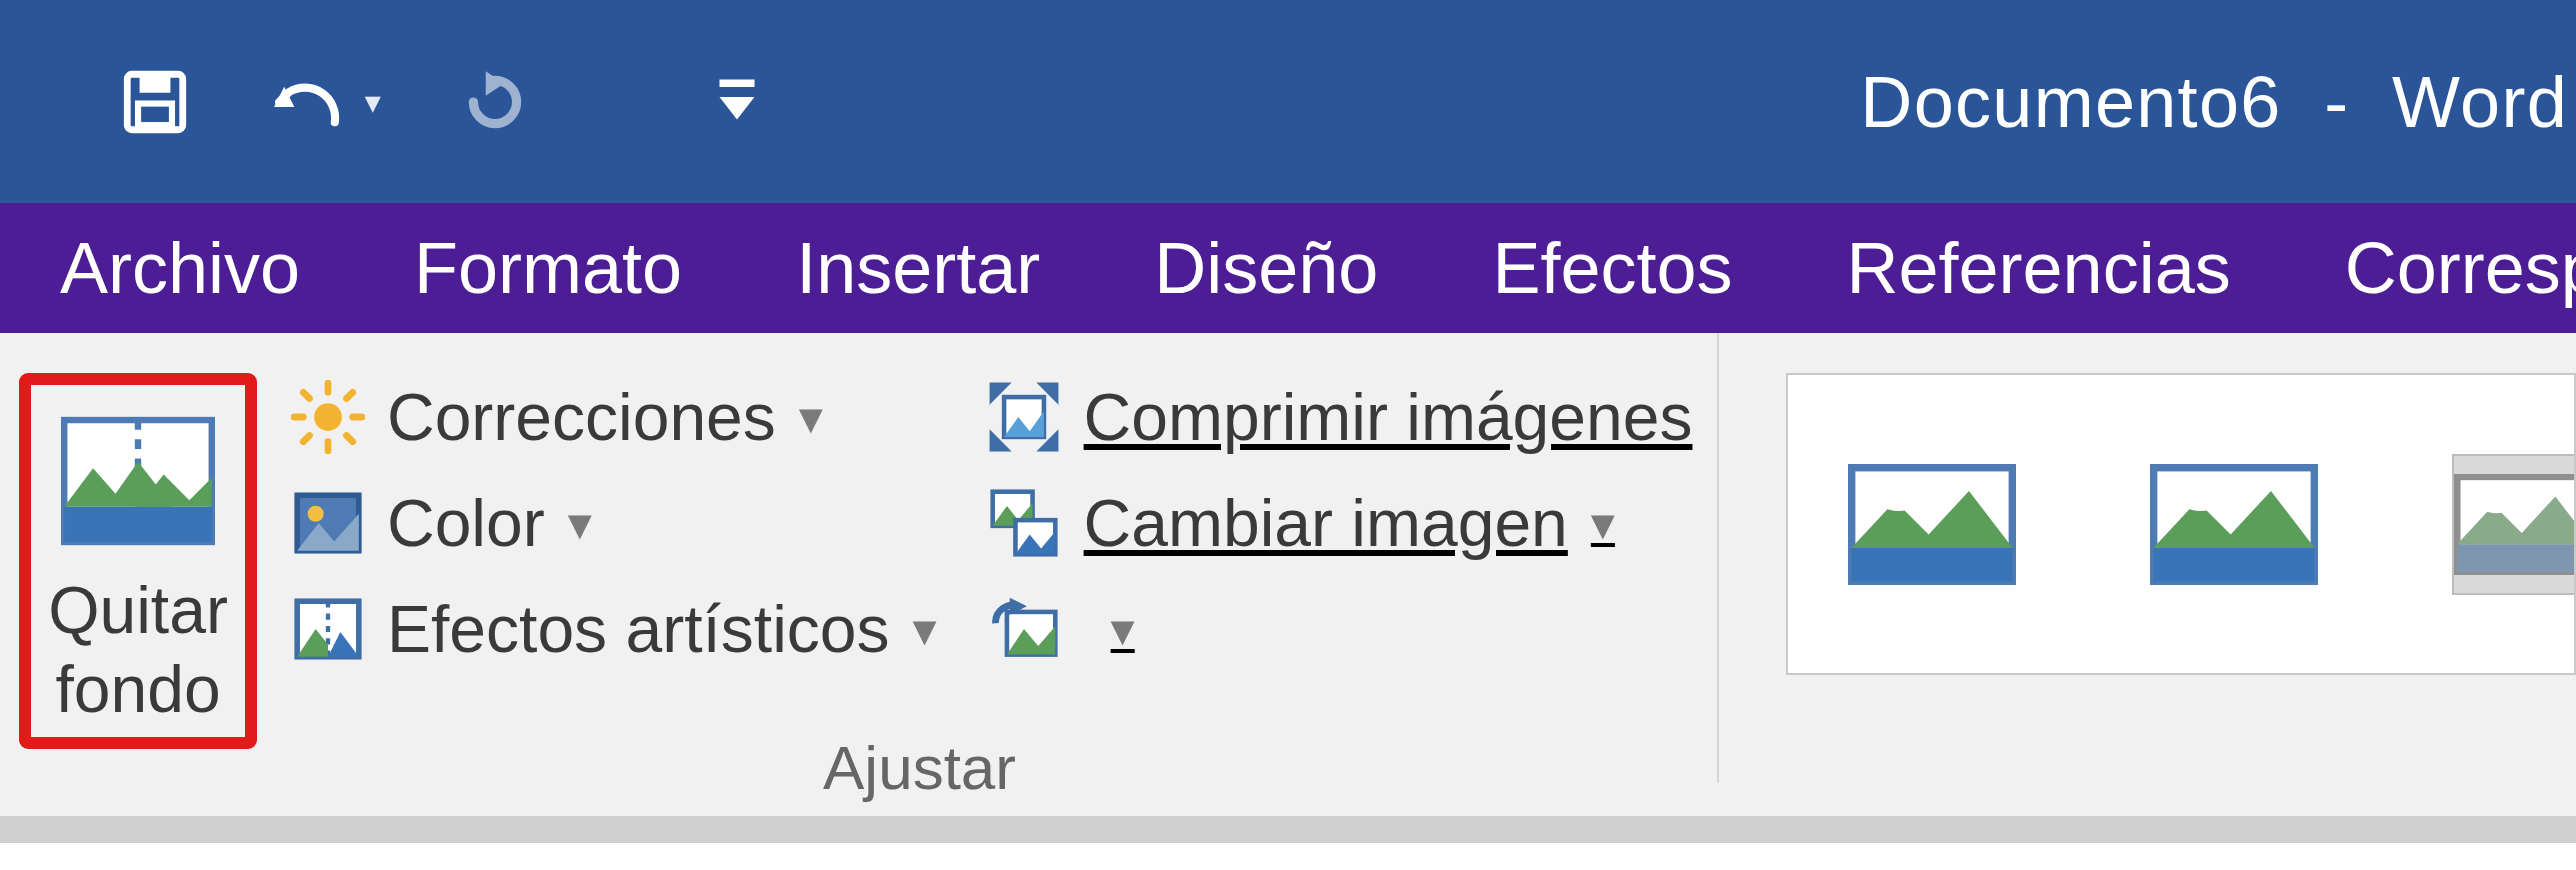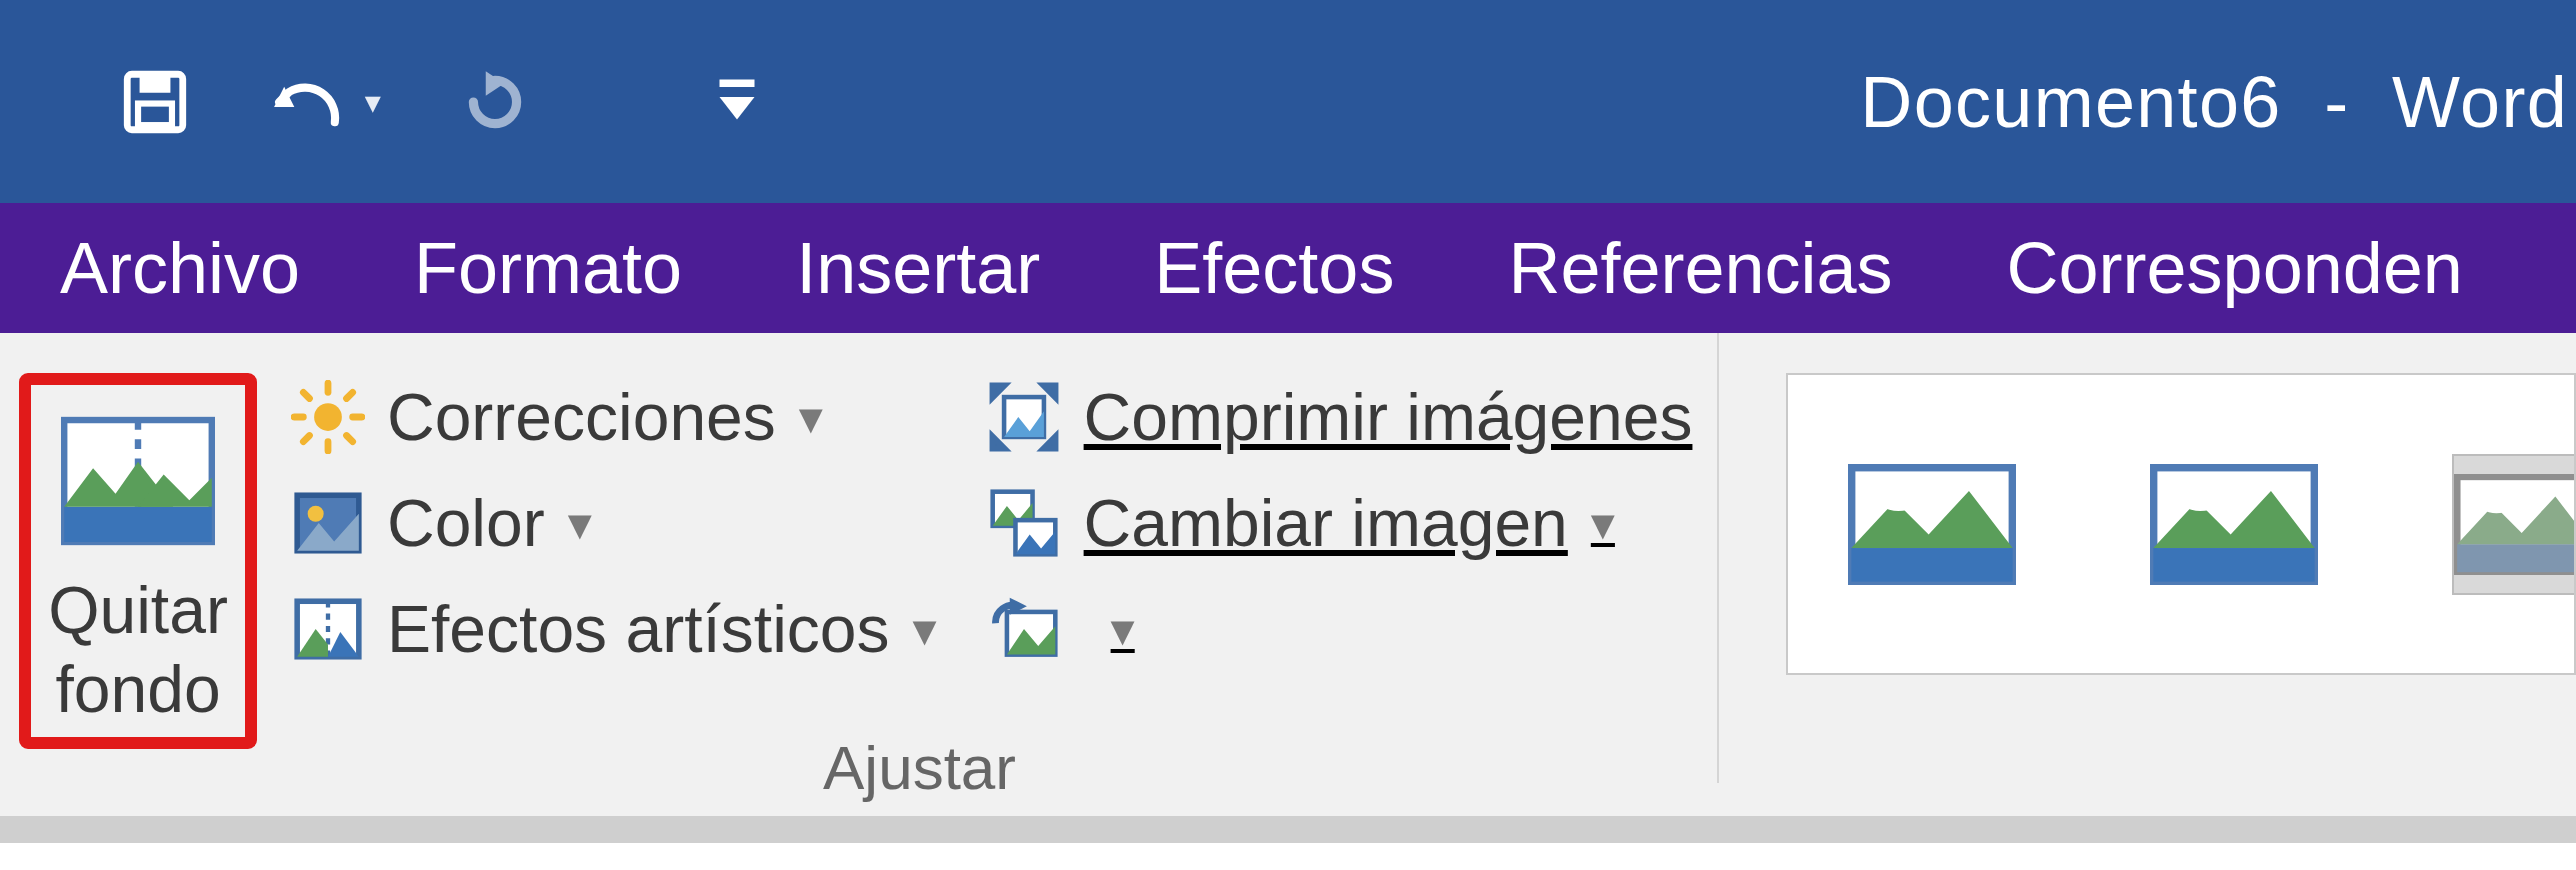--- a/index.html
+++ b/index.html
@@ -177,20 +177,21 @@
     <span>Documento6</span>
     &nbsp;<span>-</span>&nbsp;
     <span>Word</span>
   </div>
 </div>
 
 <div class="menubar">
   <span class="tab">Archivo</span>
   <span class="tab">Formato</span>
   <span class="tab">Insertar</span>
+  <span class="tab">Diseño</span>
   <span class="tab">Efectos</span>
   <span class="tab">Referencias</span>
   <span class="tab">Corresponden</span>
 </div>
 
 <div class="ribbon">
 
   <div class="bigbtn-highlight">
     <div class="icon-wrap">
       <svg width="154" height="154" viewBox="0 0 48 40">

